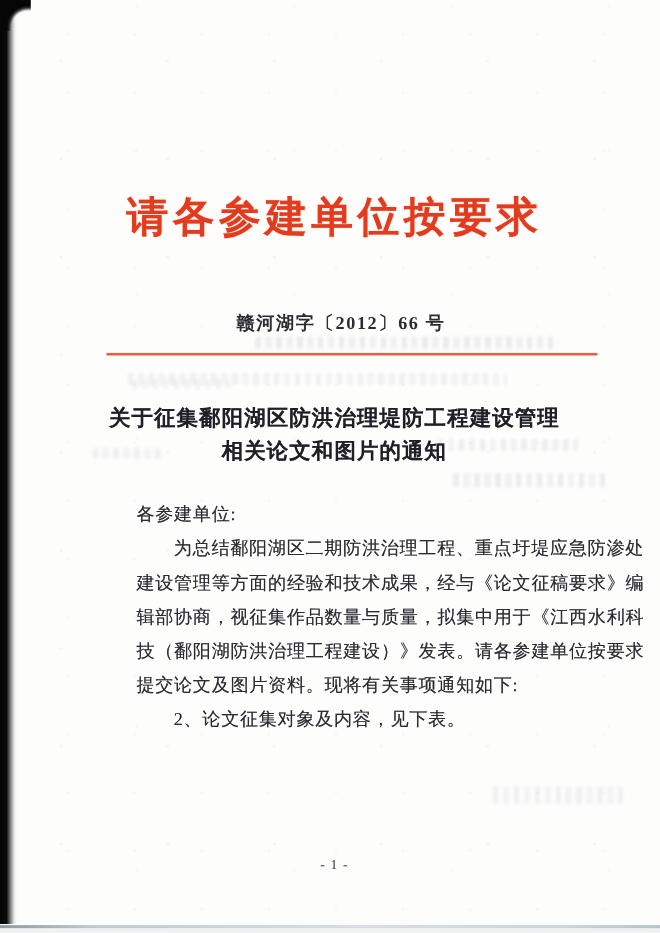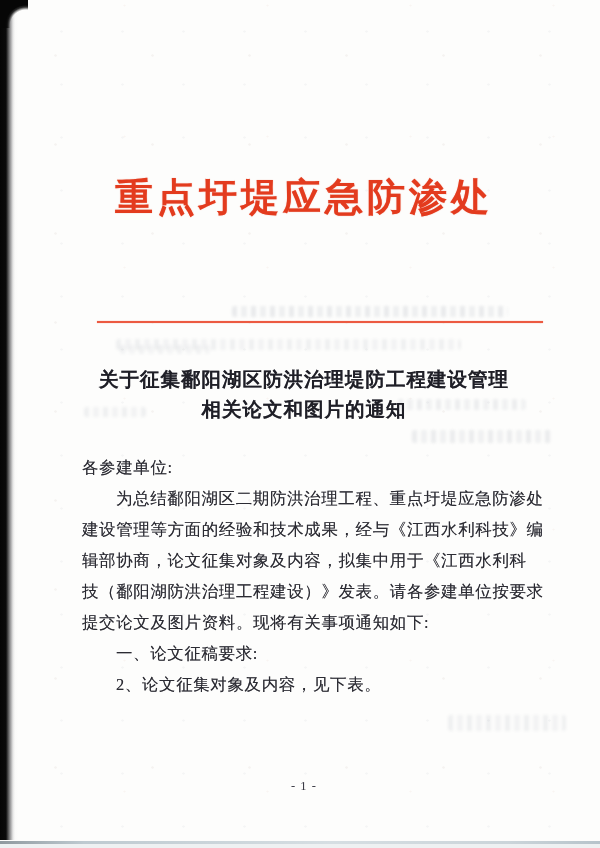--- a/index.html
+++ b/index.html
@@ -85,21 +85,21 @@
   #title-line1{top:366px;}
   #title-line2{top:396px;}
 
   
   #body-block{
     top:452px;left:82px;width:470px;
     font-size:16.5px;line-height:31px;
     letter-spacing:.6px;color:#2b2b33;
     text-shadow:0 0 .5px rgba(43,43,51,.55);
   }
-  #body-block .line{white-space:nowrap;}
+  #body-block .line{white-space:nowrap;margin-left:42px;}
   #body-block .indent{padding-left:34px;}
 
   #page-number{
     top:779px;left:0;width:608px;text-align:center;
     font-size:12.5px;color:#363640;letter-spacing:1px;
   }
 
   
   .bleed{
     position:absolute;
@@ -126,36 +126,36 @@
   <div id="paper-texture"></div>
 
   <div class="bleed" id="bleed-1"></div>
   <div class="bleed" id="bleed-2"></div>
   <div class="bleed" id="bleed-3"></div>
   <div class="bleed" id="bleed-4"></div>
   <div class="bleed" id="bleed-5"></div>
   <div class="bleed" id="bleed-6"></div>
   <div class="bleed" id="bleed-7"></div>
 
-  <div class="abs" id="agency-name">重点圩堤应急防渗处</div>
+  <div class="abs" id="agency-name">请各参建单位按要求</div>
 
+  <div class="abs" id="doc-number">赣河湖字〔2012〕66 号</div>
 
   <div class="abs" id="red-rule"></div>
 
   <div class="abs title-line" id="title-line1">关于征集鄱阳湖区防洪治理堤防工程建设管理</div>
   <div class="abs title-line" id="title-line2">相关论文和图片的通知</div>
 
   <div class="abs" id="body-block">
     <div class="line">各参建单位:</div>
     <div class="line indent">为总结鄱阳湖区二期防洪治理工程、重点圩堤应急防渗处</div>
-    <div class="line">建设管理等方面的经验和技术成果，经与《江西水利科技》编</div>
-    <div class="line">辑部协商，论文征集对象及内容，拟集中用于《江西水利科</div>
+    <div class="line">建设管理等方面的经验和技术成果，经与《论文征稿要求》编</div>
+    <div class="line">辑部协商，视征集作品数量与质量，拟集中用于《江西水利科</div>
     <div class="line">技（鄱阳湖防洪治理工程建设）》发表。请各参建单位按要求</div>
     <div class="line">提交论文及图片资料。现将有关事项通知如下:</div>
-    <div class="line indent">一、论文征稿要求:</div>
     <div class="line indent">2、论文征集对象及内容，见下表。</div>
   </div>
 
   <div class="abs" id="page-number">- 1 -</div>
 
   <div id="edge-left"></div>
   <div id="corner-topleft"></div>
   <div id="bottom-seam"></div>
   <div id="bottom-strip"></div>
 

